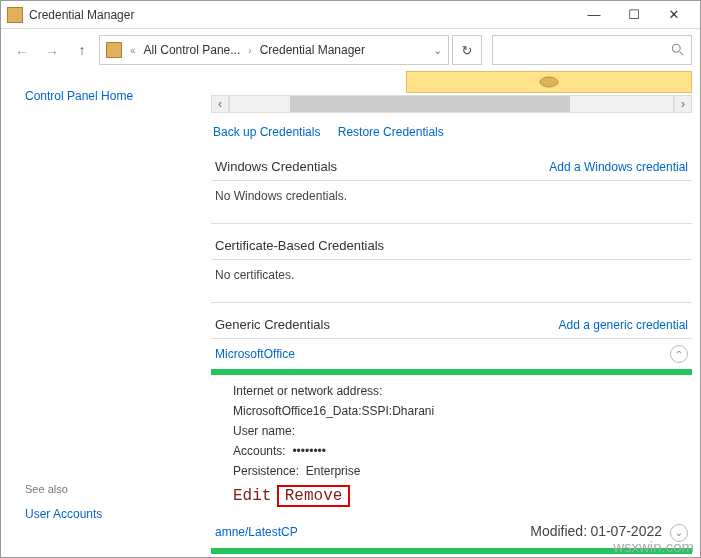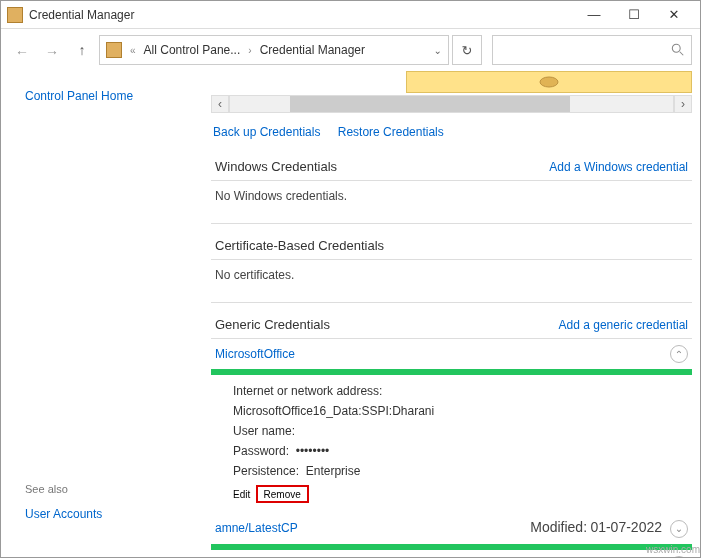--- a/index.html
+++ b/index.html
@@ -48,24 +48,24 @@
 .empty { padding: 8px 4px 20px 4px; color: #444; font-size: 12px; border-bottom: 1px solid #ddd; margin-bottom: 8px; }
 
 .cred-item { display: flex; justify-content: space-between; align-items: center; padding: 6px 4px; border-bottom: 6px solid #22c55e; }
 .cred-item .name { color: #0066cc; font-size: 12px; white-space: nowrap; overflow: hidden; text-overflow: ellipsis; max-width: 300px; }
 .cred-item .meta { color: #444; font-size: 14px; }
 .circle { width: 18px; height: 18px; border: 1px solid #bbb; border-radius: 50%; display: inline-flex; align-items: center; justify-content: center; font-size: 10px; color: #888; margin-left: 8px; }
 
 .details { padding: 6px 4px 10px 22px; font-size: 12px; }
 .details .row { padding: 3px 0; }
 .details .actions { margin-top: 4px; }
-.details .actions a { color: #000000; font-size: 10px; }
+.details .actions a { color: #7f1d1d; font-size: 16px; font-family: Liberation Mono, monospace; }
 .remove-box { border: 2px solid #d00; padding: 0 6px; margin-left: 2px; display: inline-block; }
 
-.watermark { position: absolute; bottom: 2px; right: 0; font-size: 10px; color: #aaa; text-align: center; }
+.watermark { position: absolute; bottom: 2px; right: 6px; font-size: 15px; color: #aaa; text-align: center; }
 </style>
 </head>
 <body>
 
 <div class="titlebar">
   <div class="icon"></div>
   <div class="title">Credential Manager</div>
   <div class="spacer"></div>
   <div class="winbtn">—</div>
   <div class="winbtn">☐</div>
@@ -137,21 +137,21 @@
     </div>
 
     <div class="cred-item">
       <span class="name">MicrosoftOffice</span>
       <span class="circle">⌃</span>
     </div>
     <div class="details">
       <div class="row"><span>Internet or network address:</span></div>
       <div class="row"><span>MicrosoftOffice16_Data:SSPI:Dharani</span></div>
       <div class="row"><span>User name:</span></div>
-      <div class="row"><span>Password:</span>&nbsp;&nbsp;<span>••••••••</span></div>
+      <div class="row"><span>Accounts:</span>&nbsp;&nbsp;<span>••••••••</span></div>
       <div class="row"><span>Persistence:</span>&nbsp;&nbsp;<span>Enterprise</span></div>
       <div class="actions">
         <a>Edit</a>
         <span class="remove-box"><a>Remove</a></span>
       </div>
     </div>
 
     <div class="cred-item">
       <span class="name">amne/LatestCP</span>
       <span><span class="meta">Modified:</span> <span class="meta">01-07-2022</span><span class="circle">⌄</span></span>

